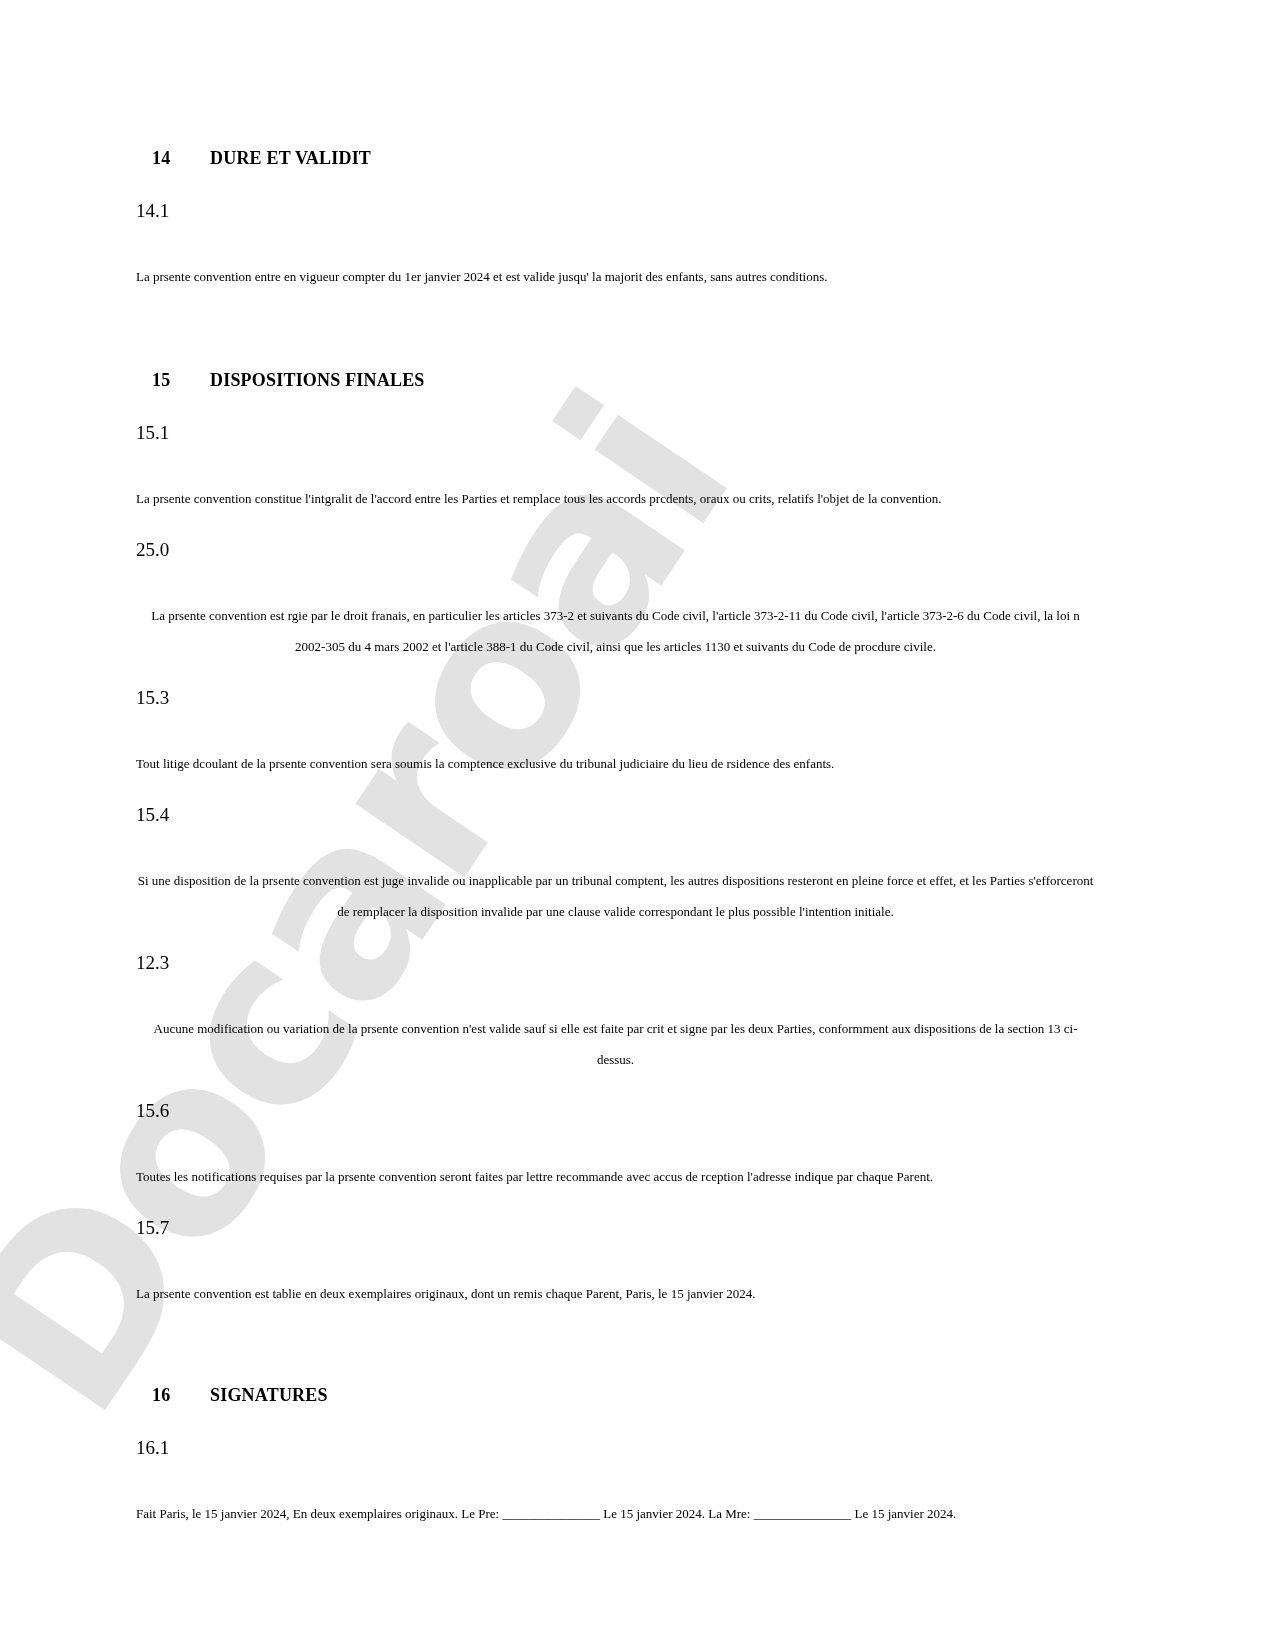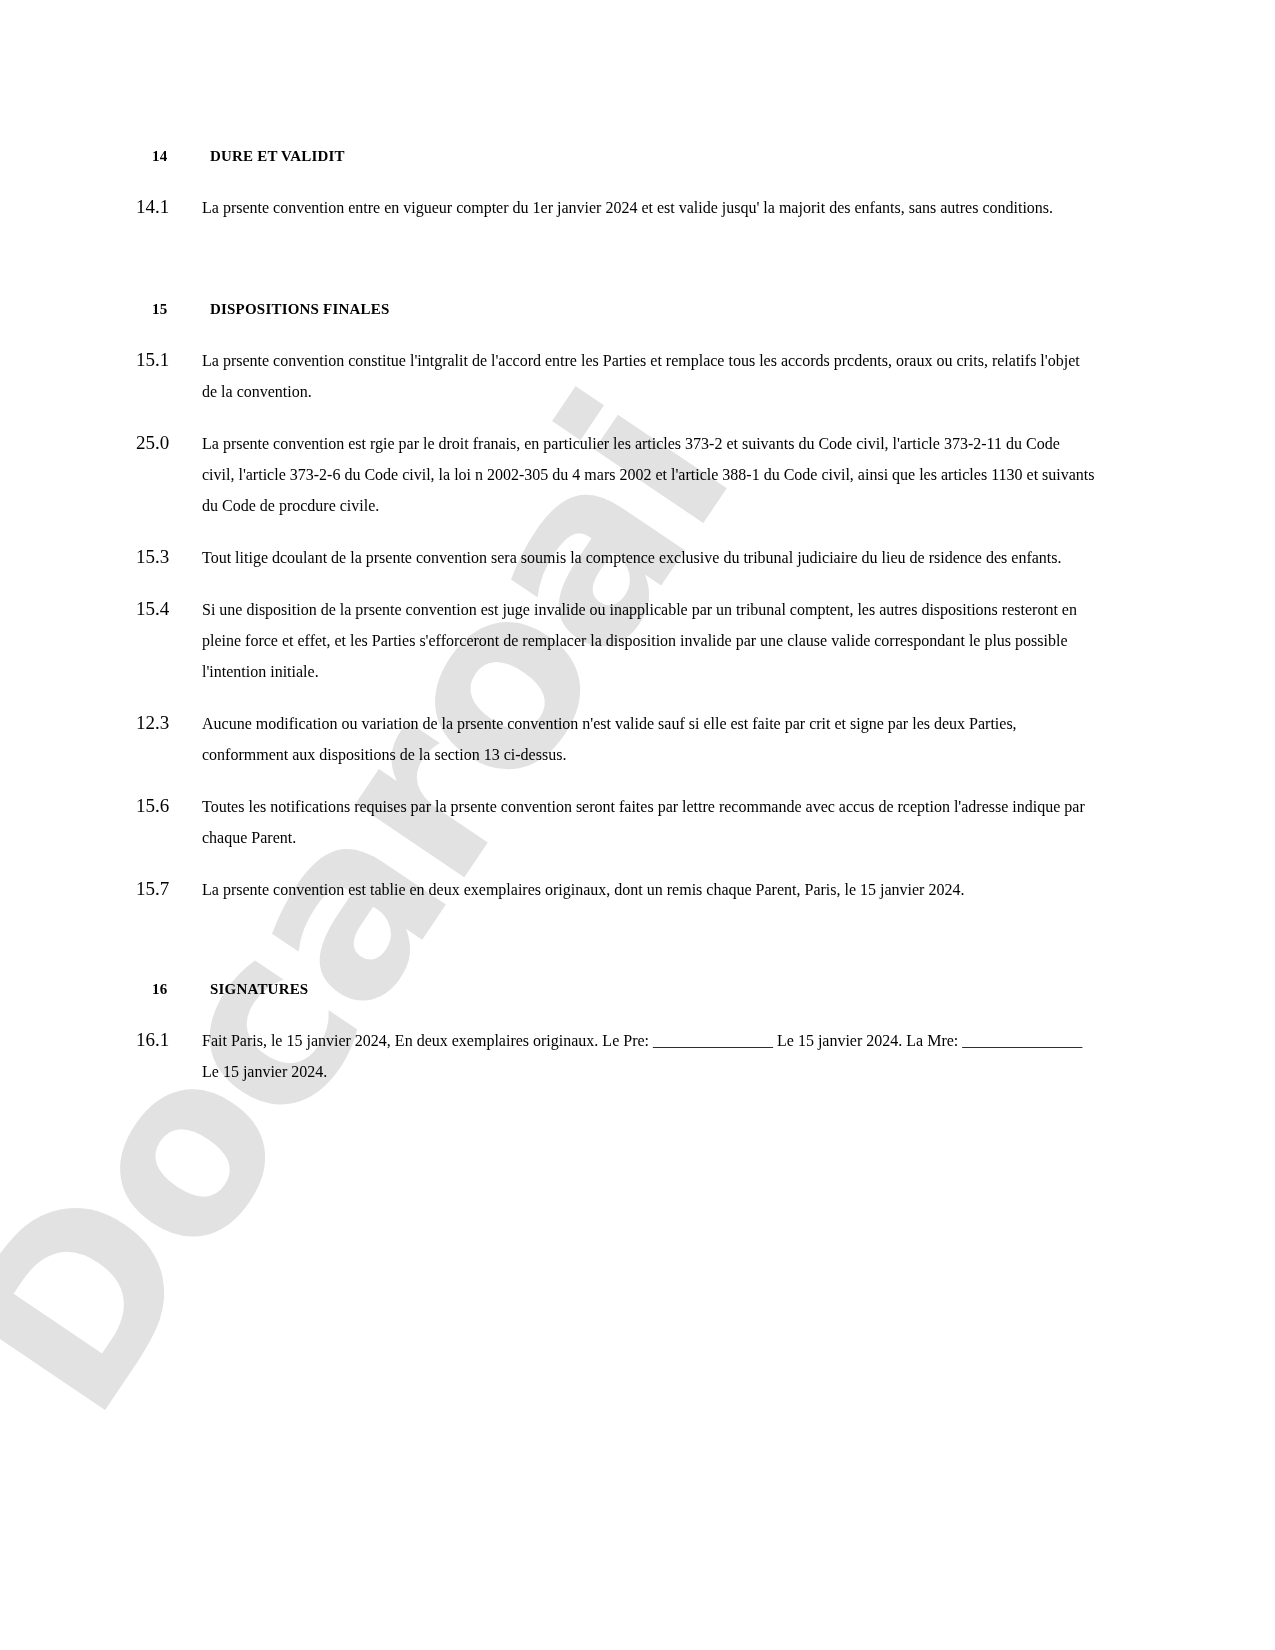--- a/index.html
+++ b/index.html
@@ -47,51 +47,52 @@
   .content {
     position: relative;
     z-index: 1;
     padding: 148px 180px 0 136px;
   }
 
   .section-heading {
     display: flex;
     align-items: baseline;
     font-weight: 700;
-    font-size: 15px;
+    font-size: 18px;
     letter-spacing: 0.2px;
     margin: 0 0 26px 0;
   }
   .section-heading .sec-num {
     width: 62px;
     flex: 0 0 62px;
     padding-left: 16px;
     box-sizing: border-box;
   }
   .section-heading .sec-title {
     flex: 1 1 auto;
     margin-left: 12px;
   }
 
   .clause {
     display: flex;
     align-items: baseline;
     margin: 0 0 20px 0;
+    flex-direction: column;
   }
   .clause .clause-num {
     width: 66px;
     flex: 0 0 66px;
     font-size: 19px;
     line-height: 31px;
   }
   .clause .clause-text {
     flex: 1 1 auto;
-    font-size: 16px;
+    font-size: 13px;
     line-height: 31px;
-    text-align: left;
+    text-align: center;
     hyphens: none;
   }
 
   .gap-before-section {
     height: 58px;
   }
   .gap-before-signatures {
     height: 56px;
   }
 

